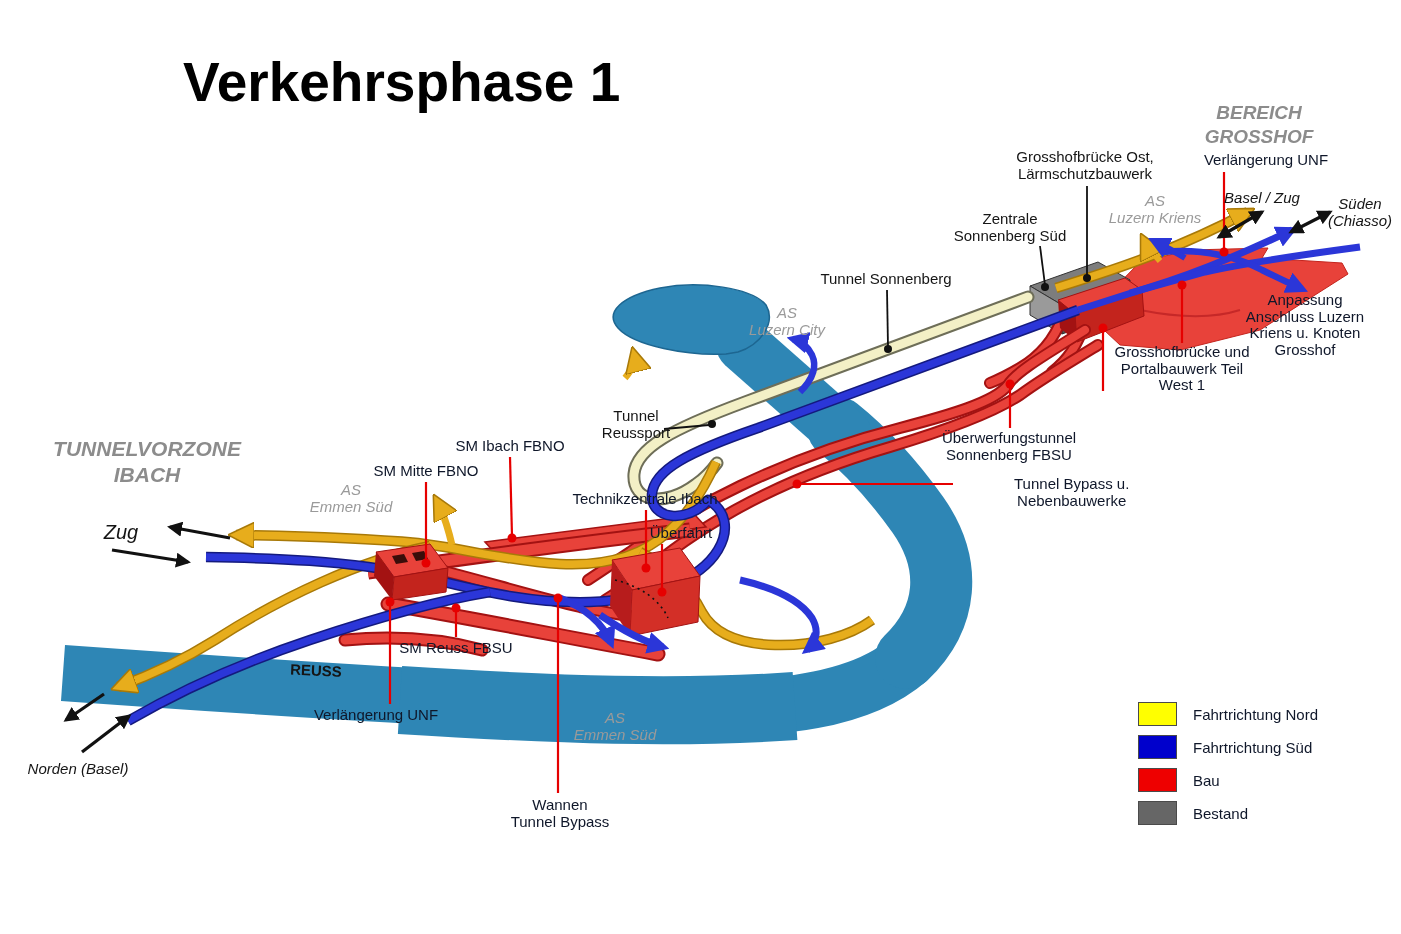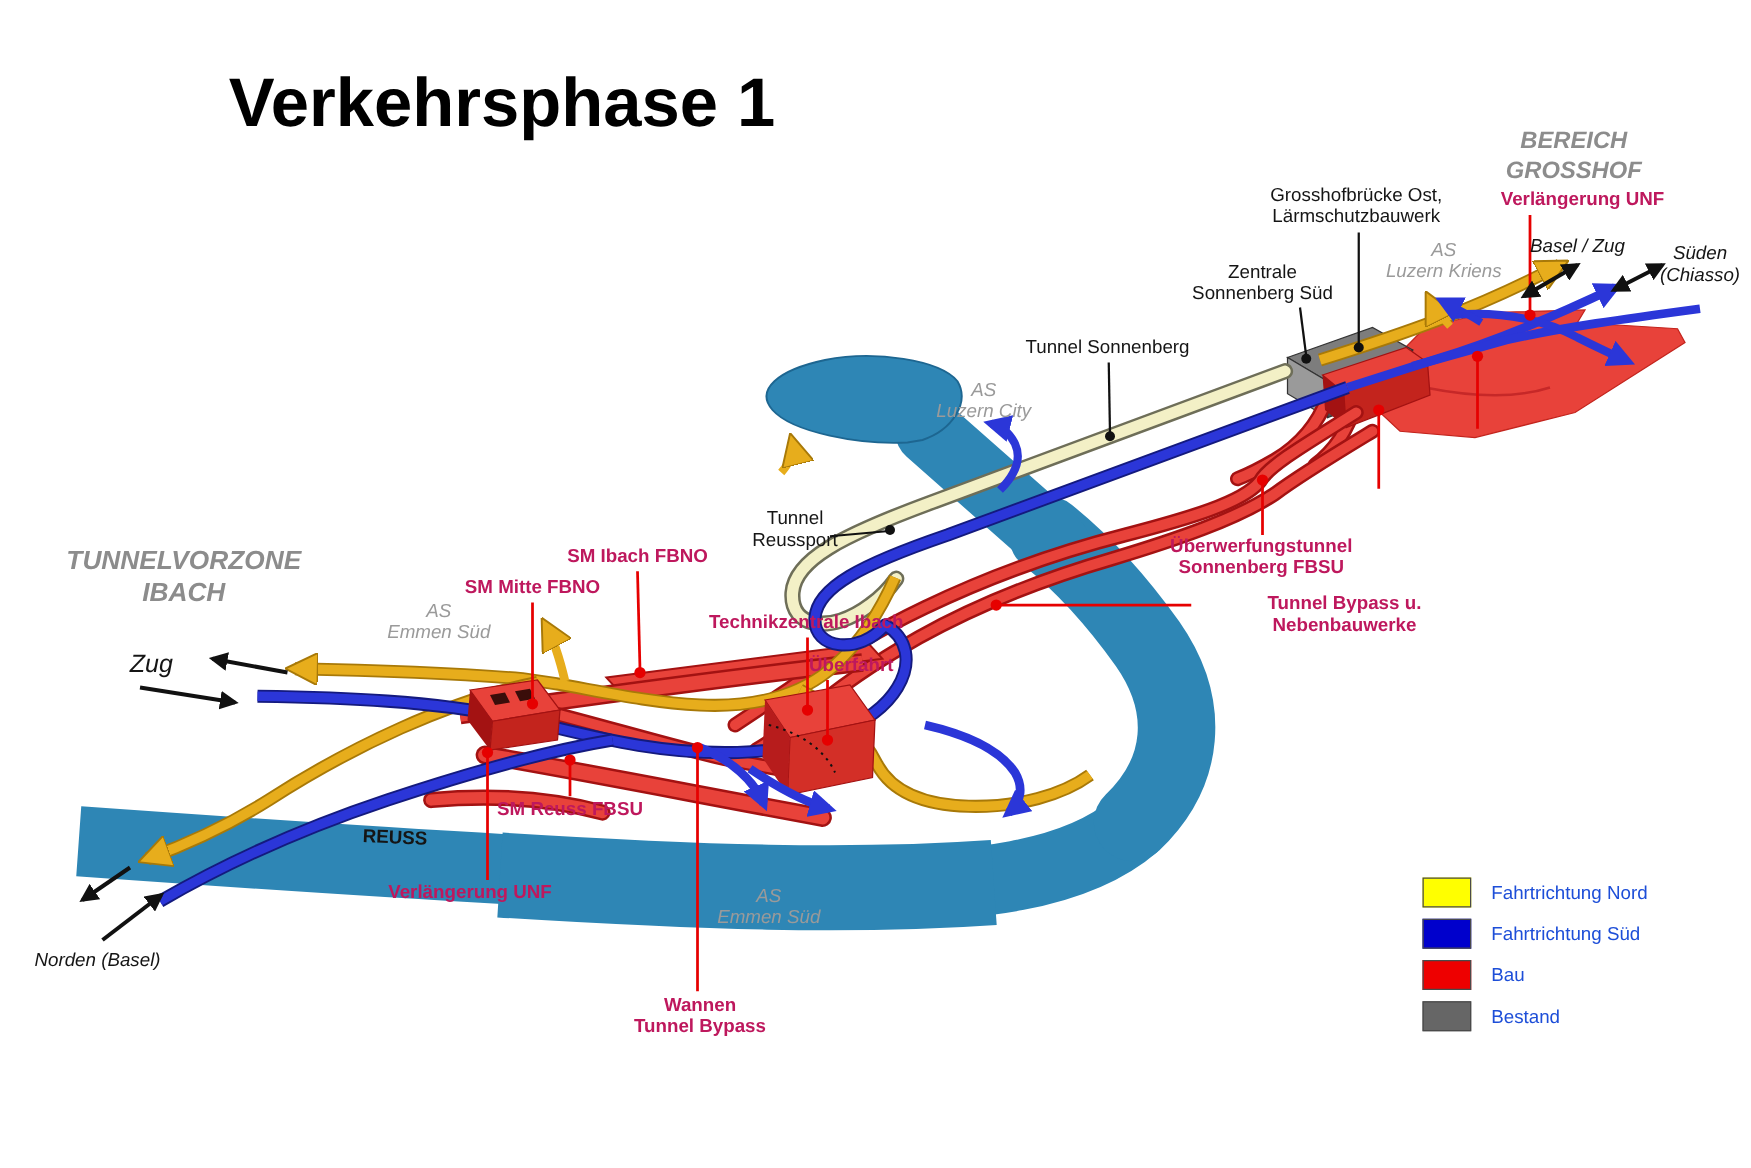--- a/index.html
+++ b/index.html
@@ -5,31 +5,31 @@
   html,body { margin:0; padding:0; background:#ffffff; }
   .stage { position:relative; width:1401px; height:927px; background:#ffffff;
            font-family:"Liberation Sans", sans-serif; overflow:hidden; }
   svg.diagram { position:absolute; left:0; top:0; }
 
   .title { position:absolute; left:183px; top:50px; font-size:55px; font-weight:bold;
            color:#000; white-space:nowrap; }
 
   .lbl { position:absolute; transform:translate(-50%,-50%); text-align:center;
          font-size:15px; line-height:16.5px; color:#151515; white-space:nowrap; }
-  .red  { color:#be185d; font-weight:bold; }
+  .red  { color:#0f172a; font-weight:normal; }
   .gray { color:#9a9a9a; font-style:italic; }
   .zone { color:#8c8c8c; font-weight:bold; font-style:italic; font-size:19px; line-height:24px;margin-top:31px; }
   .zone.big { font-size:21px; line-height:26px; }
   .it { font-style:italic; }
   .river-name { font-weight:bold; transform:translate(-50%,-50%) rotate(2.5deg); }
 
   .legend { position:absolute; left:1138px; top:702px; }
   .legend-row { display:flex; align-items:center; margin-bottom:9px; height:24px; }
   .legend-swatch { width:39px; height:24px; border:1.5px solid #4a4a4a; box-sizing:border-box; }
-  .legend-label { margin-left:16px; font-size:15px; color:#1d4ed8; }
+  .legend-label { margin-left:16px; font-size:15px; color:#0f172a; }
 </style>
 </head>
 <body>
 
 <div class="stage">
 
 <svg class="diagram" width="1401" height="934" viewBox="0 0 1401 934">
   <defs>
     <marker id="ag" viewBox="0 0 10 10" refX="7" refY="5" markerWidth="26" markerHeight="26" markerUnits="userSpaceOnUse" orient="auto-start-reverse">
       <path d="M0 0 L10 5 L0 10 z" fill="#e7ad1c" stroke="#a87908" stroke-width="0.6"></path>
@@ -255,20 +255,31 @@
 <div class="lbl it" style="left:1360px; top:212px">
   <div>Süden</div>
   <div>(Chiasso)</div>
 </div>
 <div class="lbl it" style="left:121px; top:532px; font-size:20px">Zug</div>
 <div class="lbl it" style="left:78px; top:769px">Norden (Basel)</div>
 
 <div class="lbl river-name" style="left:316px; top:671px">REUSS</div>
 
 <div class="lbl red" style="left:1266px; top:160px">Verlängerung UNF</div>
+<div class="lbl red" style="left:1305px; top:325px">
+  <div>Anpassung</div>
+  <div>Anschluss Luzern</div>
+  <div>Kriens u. Knoten</div>
+  <div>Grosshof</div>
+</div>
+<div class="lbl red" style="left:1182px; top:369px">
+  <div>Grosshofbrücke und</div>
+  <div>Portalbauwerk Teil</div>
+  <div>West 1</div>
+</div>
 <div class="lbl red" style="left:1009px; top:446px">
   <div>Überwerfungstunnel</div>
   <div>Sonnenberg FBSU</div>
 </div>
 <div class="lbl red" style="left:1014px; top:492px; text-align:center; transform:translate(0,-50%)">
   <div>Tunnel Bypass u.</div>
   <div>Nebenbauwerke</div>
 </div>
 <div class="lbl red" style="left:510px; top:446px">SM Ibach FBNO</div>
 <div class="lbl red" style="left:426px; top:471px">SM Mitte FBNO</div>

